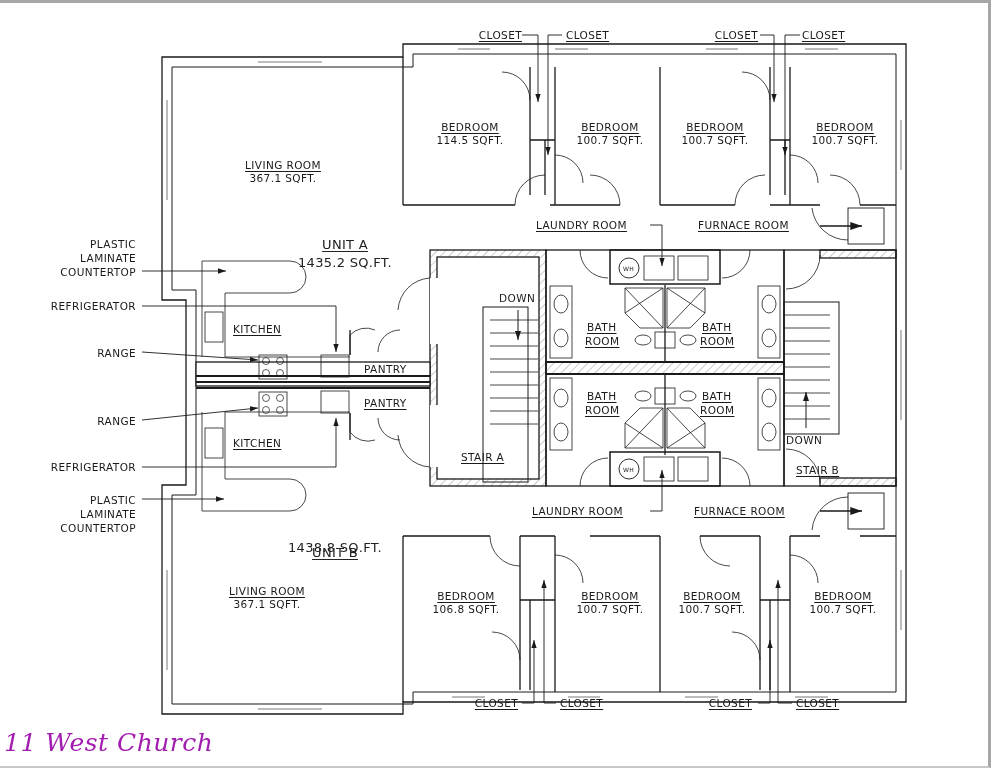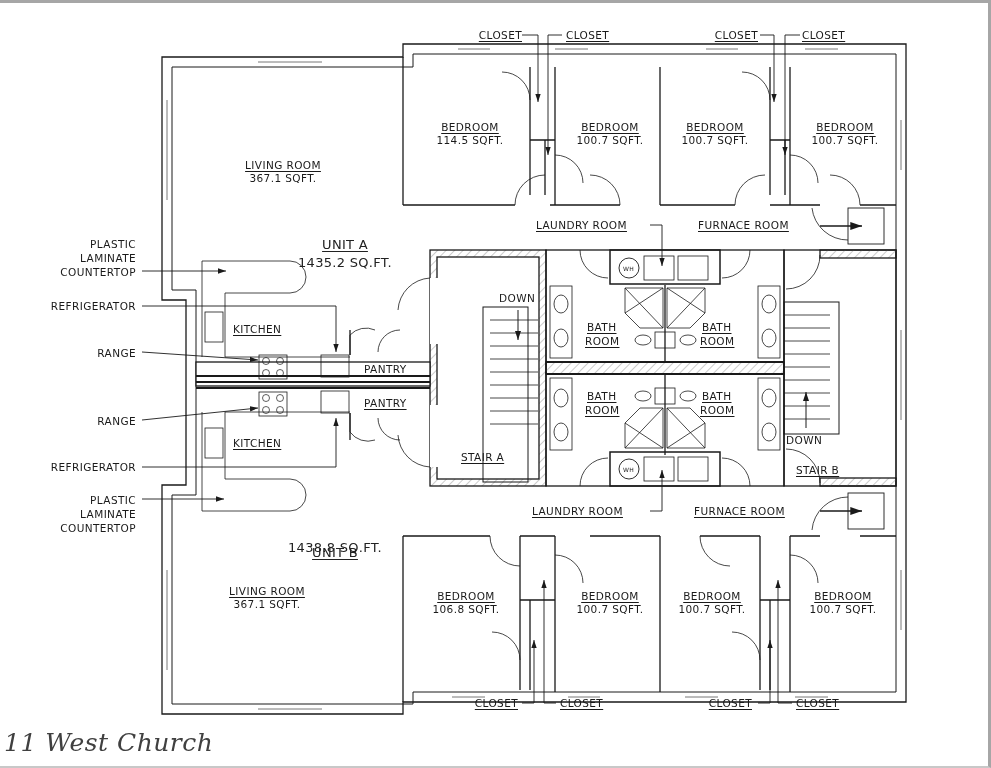--- a/index.html
+++ b/index.html
@@ -4,21 +4,21 @@
 <style>
   html, body { margin:0; padding:0; }
   body { width:991px; height:768px; background:#ffffff; overflow:hidden; position:relative; font-family:"DejaVu Sans", sans-serif; }
   .frame { position:absolute; left:0; top:0; width:991px; height:768px; box-sizing:border-box; border-top:3px solid #a6a6a6; border-right:3px solid #a6a6a6; border-bottom:2px solid #c8c8c8; }
   svg.plan { position:absolute; left:0; top:0; }
   .lbl { position:absolute; font-family:"DejaVu Sans", sans-serif; font-size:10.5px; color:#1a1a1a; letter-spacing:0.4px; white-space:nowrap; line-height:12px; }
   .u { text-decoration:underline; text-underline-offset:2px; }
   .c { text-align:center; }
   .r { text-align:right; }
   .unit { font-size:13px; letter-spacing:0.3px; color:#222; line-height:16px;margin-top:24px; }
-  .script { position:absolute; left:4px; top:728px; font-family:"DejaVu Serif", serif; font-style:italic; font-size:25px; color:#404040; letter-spacing:0.5px; }
+  .script { position:absolute; left:4px; top:728px; font-family:"DejaVu Serif", serif; font-style:italic; font-size:25px; color:#a21caf; letter-spacing:0.5px; }
 </style>
 </head>
 <body>
 
 <div class="frame"></div>
 
 <svg class="plan" width="991" height="768" viewBox="0 0 991 768">
   <defs>
     <pattern id="hatch" width="6" height="6" patternUnits="userSpaceOnUse" patternTransform="rotate(45)">
       <line x1="0" y1="0" x2="0" y2="6" stroke="#9a9a9a" stroke-width="1"></line>

